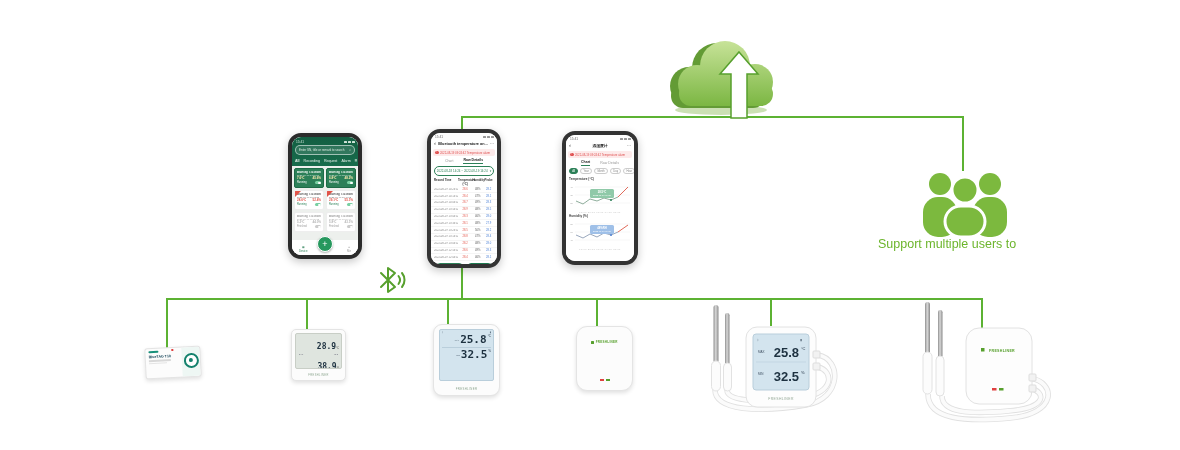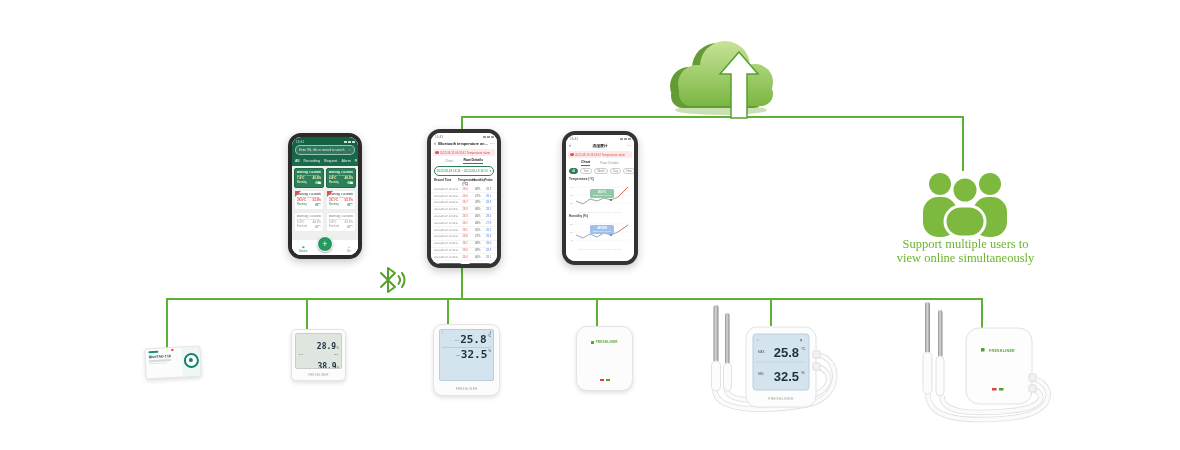--- a/index.html
+++ b/index.html
@@ -86,21 +86,21 @@
   .seclabel{font-size:3.1px;font-weight:bold;color:#444;padding:1.5px 3px 0 3px;flex:0 0 auto;}
   .xlabels{font-size:2.2px;color:#bbb;text-align:center;flex:0 0 auto;letter-spacing:.4px;}
 
   
   .dev{position:absolute;background:#fcfcfc;border:1px solid #e4e4e4;box-shadow:0 2px 4px rgba(0,0,0,.12);}
   .lcd{position:absolute;background:#dfe5df;border:1px solid #c8cec6;border-radius:2px;overflow:hidden;}
   .lcd.blue{background:#d3e4ee;border-color:#b9cedb;}
   .digit{font-family:"DejaVu Sans Mono",monospace;font-weight:bold;color:#1d3140;line-height:1;}
   .brandline{position:absolute;left:0;right:0;text-align:center;color:#8ba58e;letter-spacing:.4px;}
 
-  .caption{color:#6cb52c;font-size:12.5px;line-height:1.15;text-align:center;font-family:Liberation Serif, serif;}
+  .caption{color:#6cb52c;font-size:12.5px;line-height:1.15;text-align:left;}
 </style>
 </head>
 <body>
 
 <div class="canvas">
 
   <svg class="abs" style="left:0;top:0;" width="1180" height="450">
     <g fill="none" stroke="#5cb233" stroke-width="2">
       <path d="M462,130 L462,117 L963,117 L963,171"></path>
       <path d="M462,267 L462,299"></path>
@@ -144,21 +144,20 @@
       <circle cx="84" cy="17" r="11"></circle>
         <rect x="67" y="30" width="34" height="40" rx="15"></rect>
     </g>
     <g fill="#7cb93e" stroke="#ffffff" stroke-width="3">
       <circle cx="59" cy="23" r="13"></circle>
         <rect x="39" y="39" width="40" height="31" rx="16"></rect>
     </g>
   </svg>
   <div class="abs caption" style="left:878px;top:237px;width:175px;">
     <div>Support multiple users to</div>
-    <div>view online simultaneously</div>
   </div>
 
   <svg class="abs" style="left:372px;top:263px;" width="34" height="34" viewBox="0 0 34 34">
     <g fill="none" stroke="#57a02d" stroke-width="2" stroke-linecap="round" stroke-linejoin="round">
       <path d="M9 10 L23 24 L16 29 L16 5 L23 10 L9 24"></path>
       <path d="M26.5 13 a6.5 6.5 0 0 1 0 8"></path>
       <path d="M30 10 a11 11 0 0 1 0 14"></path>
     </g>
   </svg>
 

